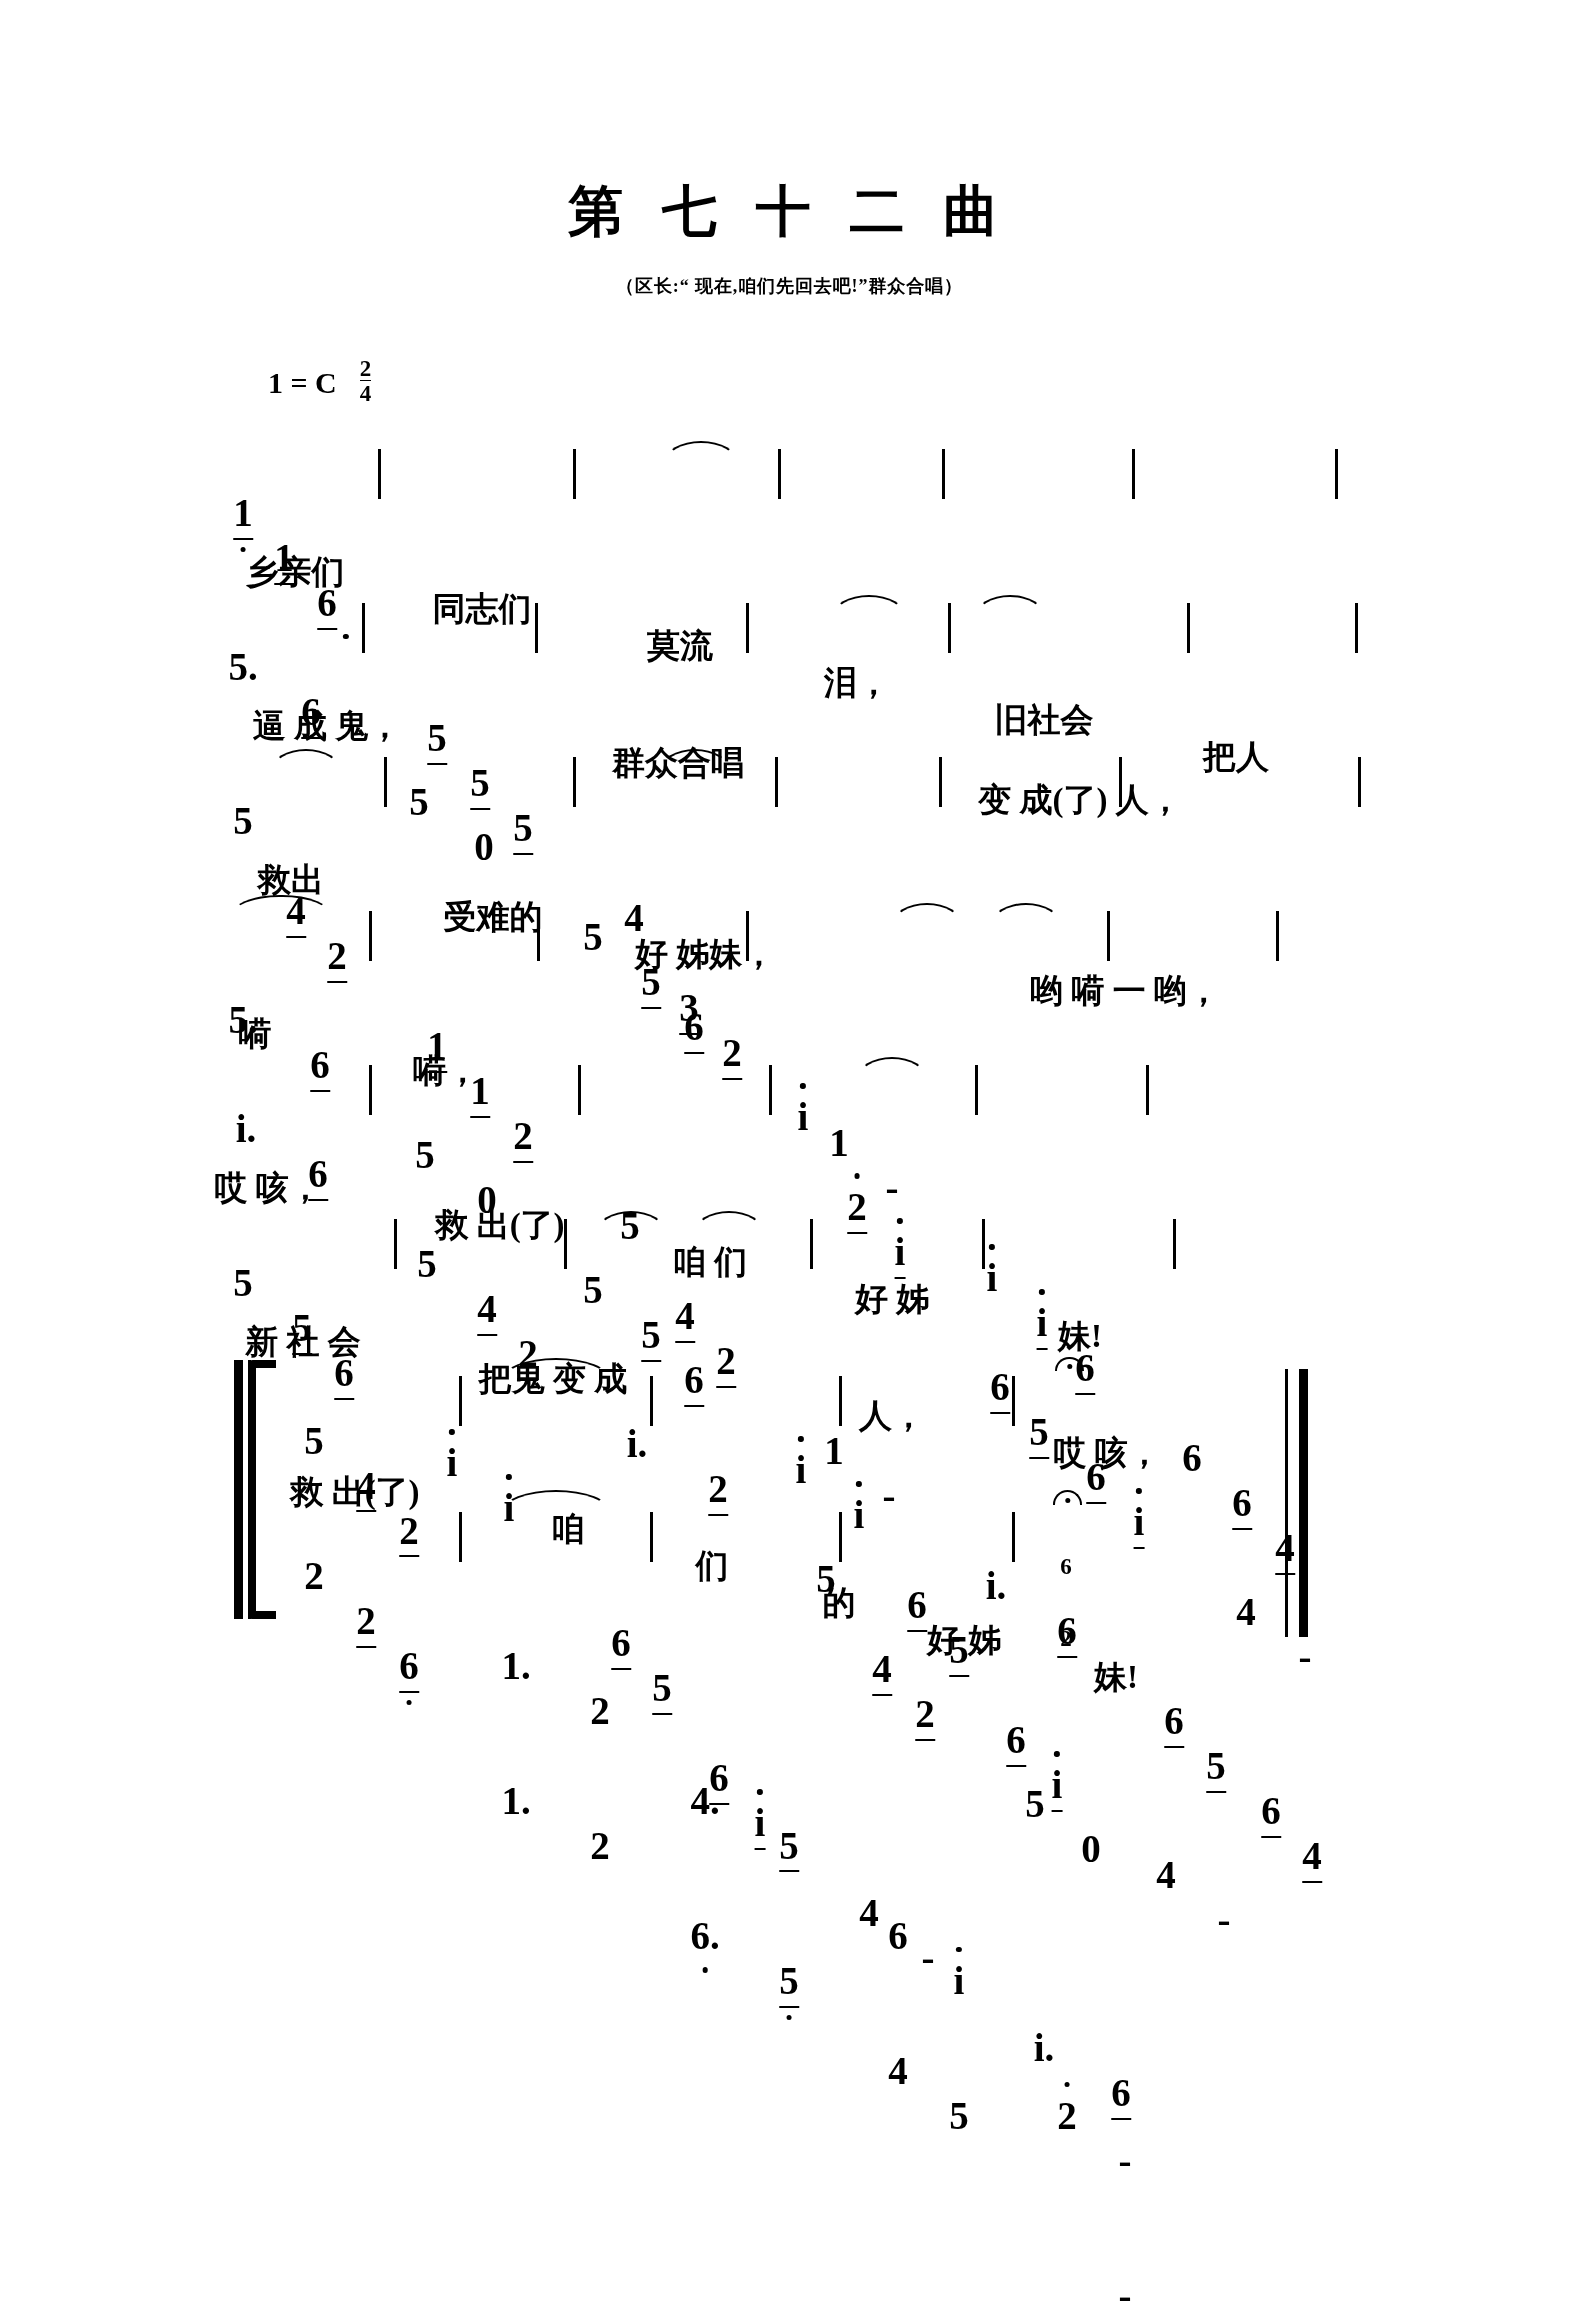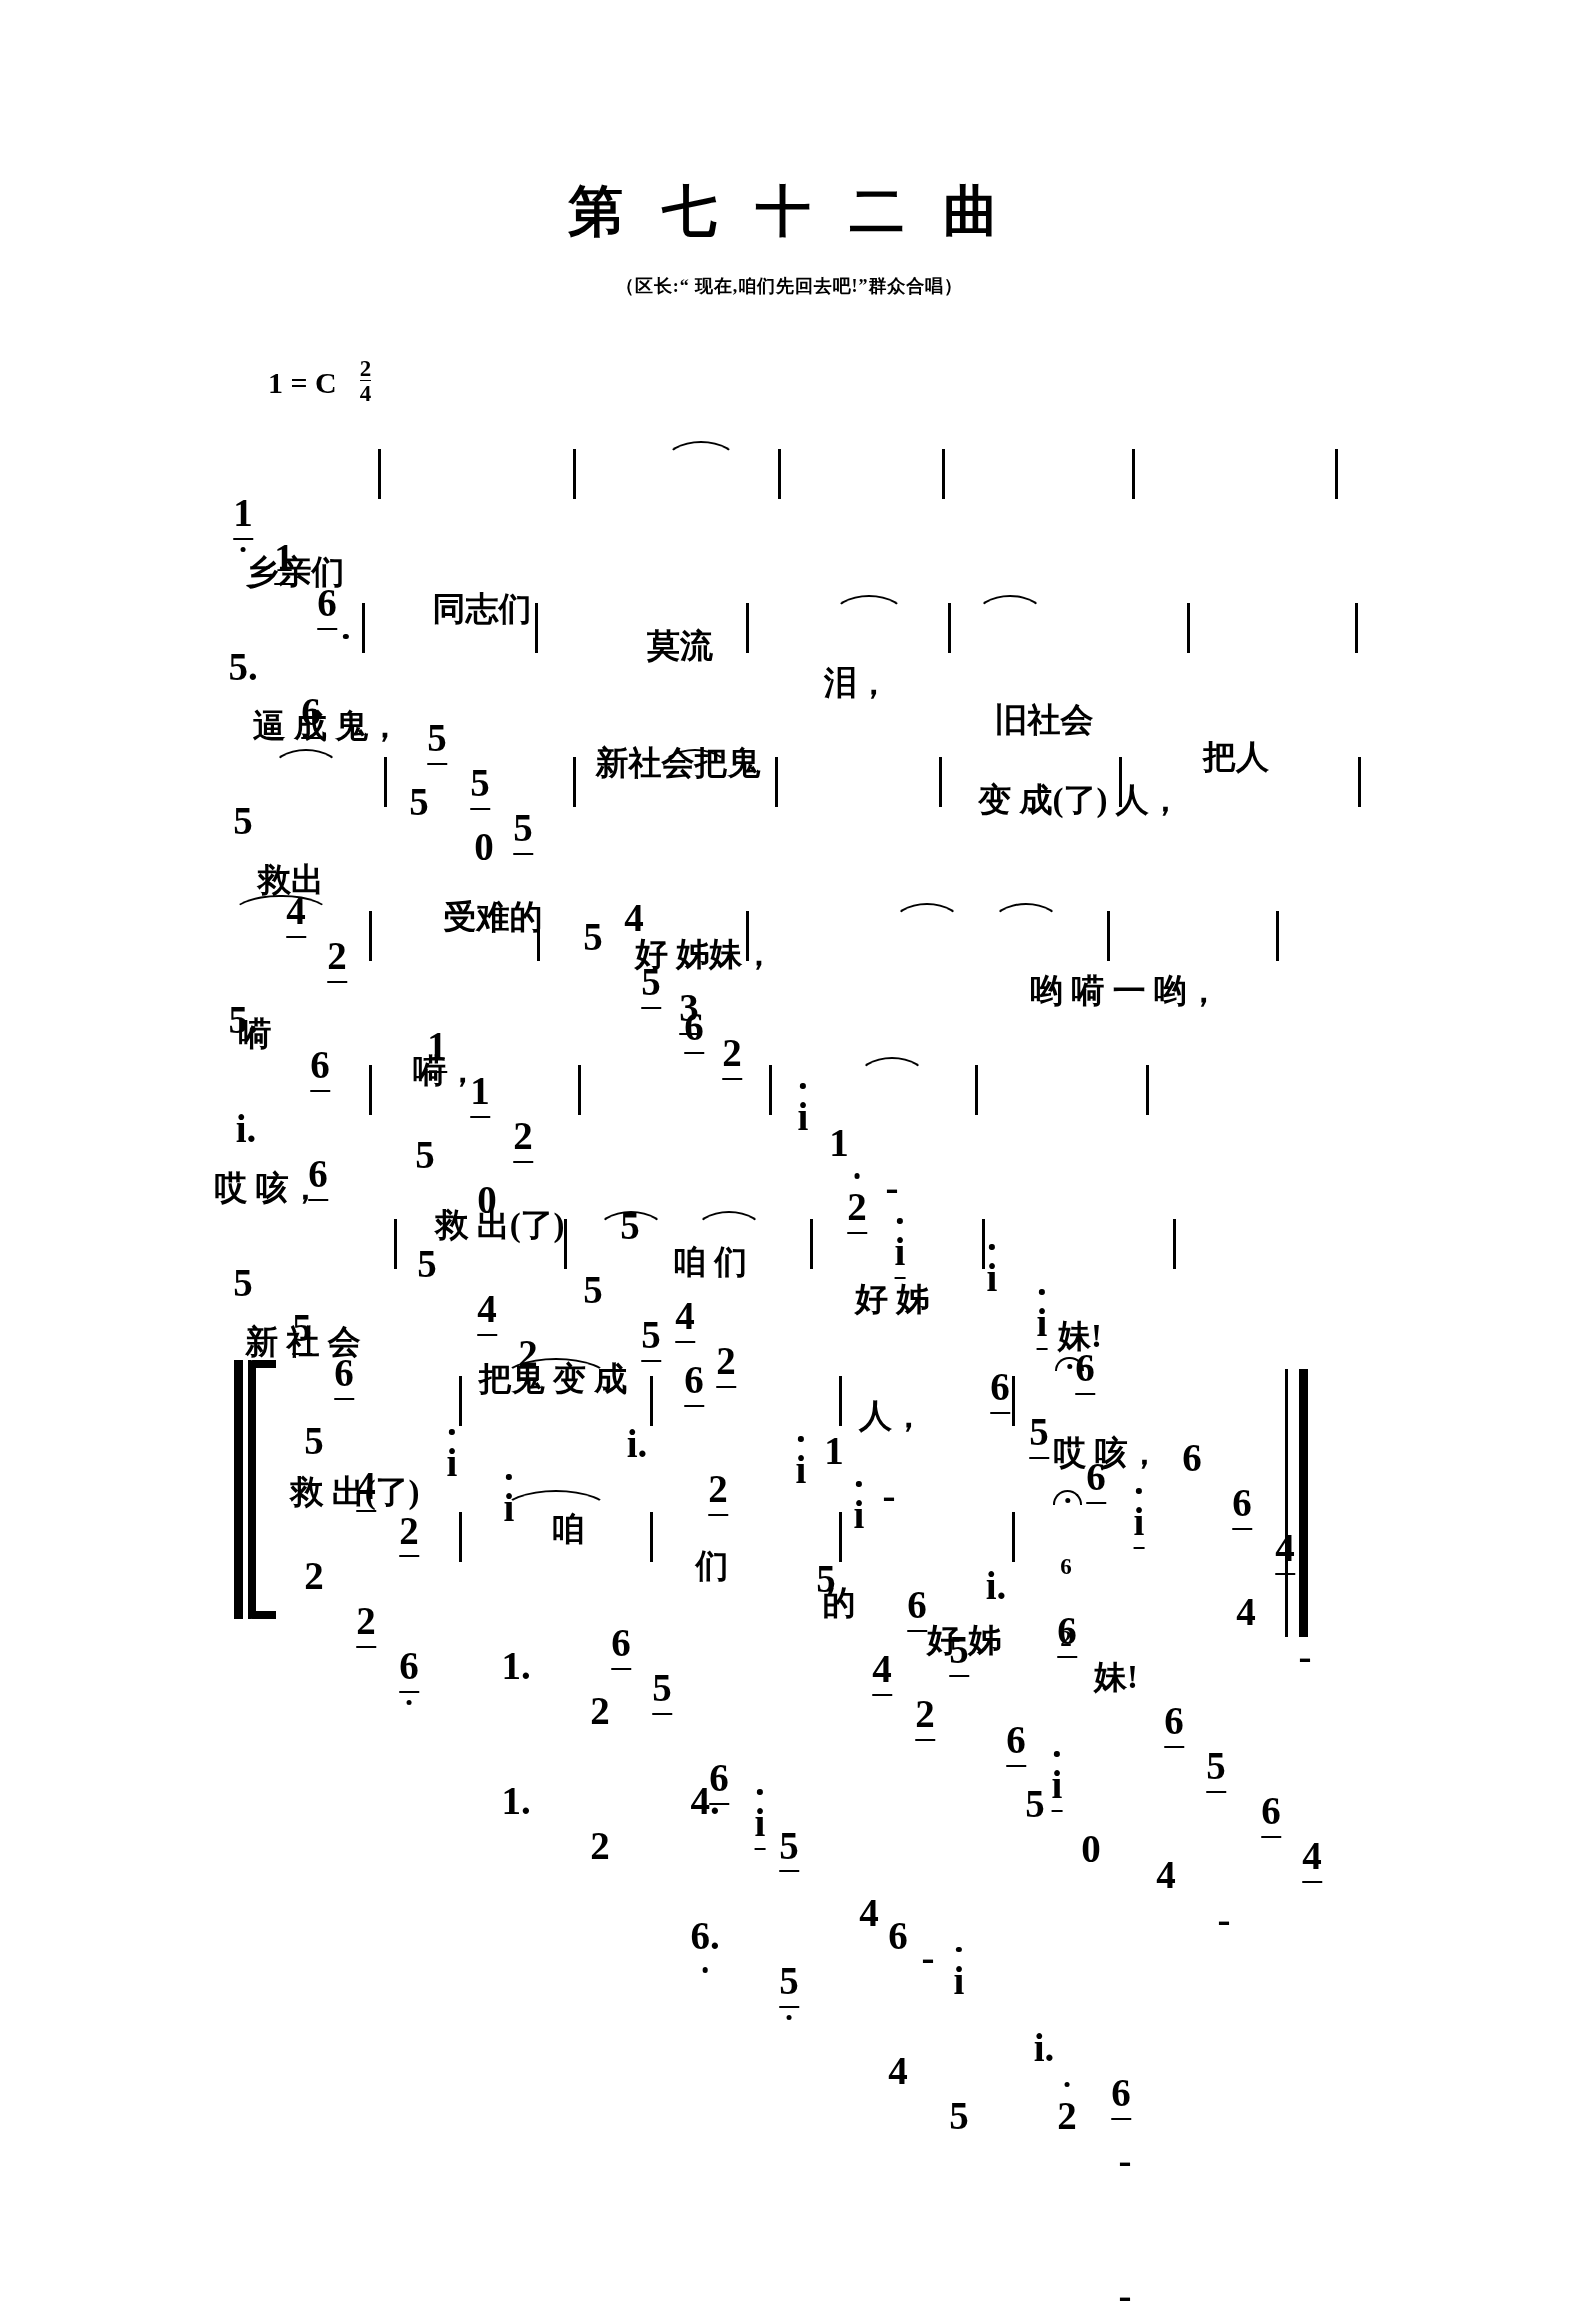--- a/index.html
+++ b/index.html
@@ -277,21 +277,21 @@
         <span class="tok u1" style="left:1039px;">5</span>
         <span class="tok u1" style="left:1096px;">6</span>
         <span class="tok u1 dot-above" style="left:1139px;">i</span>
         <span class="bar" style="left:1187px;"></span>
         <span class="tok" style="left:1246px;">4</span>
         <span class="tok" style="left:1305px;">-</span>
         <span class="bar" style="left:1355px;"></span>
       </div>
       <div class="lyric-line">
         <span class="tok" style="left:327px;">逼 成 鬼，</span>
-        <span class="tok" style="left:678px;">新社会把鬼</span>
+        <span class="tok" style="left:678px;">群众合唱</span>
         <span class="tok" style="left:1036px;margin-left:44px;">变 成(了) 人，</span>
       </div>
     </div>
 
     <div class="system">
       <div class="notes-line">
         <span class="tok" style="left:243px;">5</span>
         <span class="slur" style="left:271px; width:66px; top:-3.6px;"></span>
         <span class="tok u1" style="left:296px;">4</span>
         <span class="tok u1" style="left:337px;">2</span>

